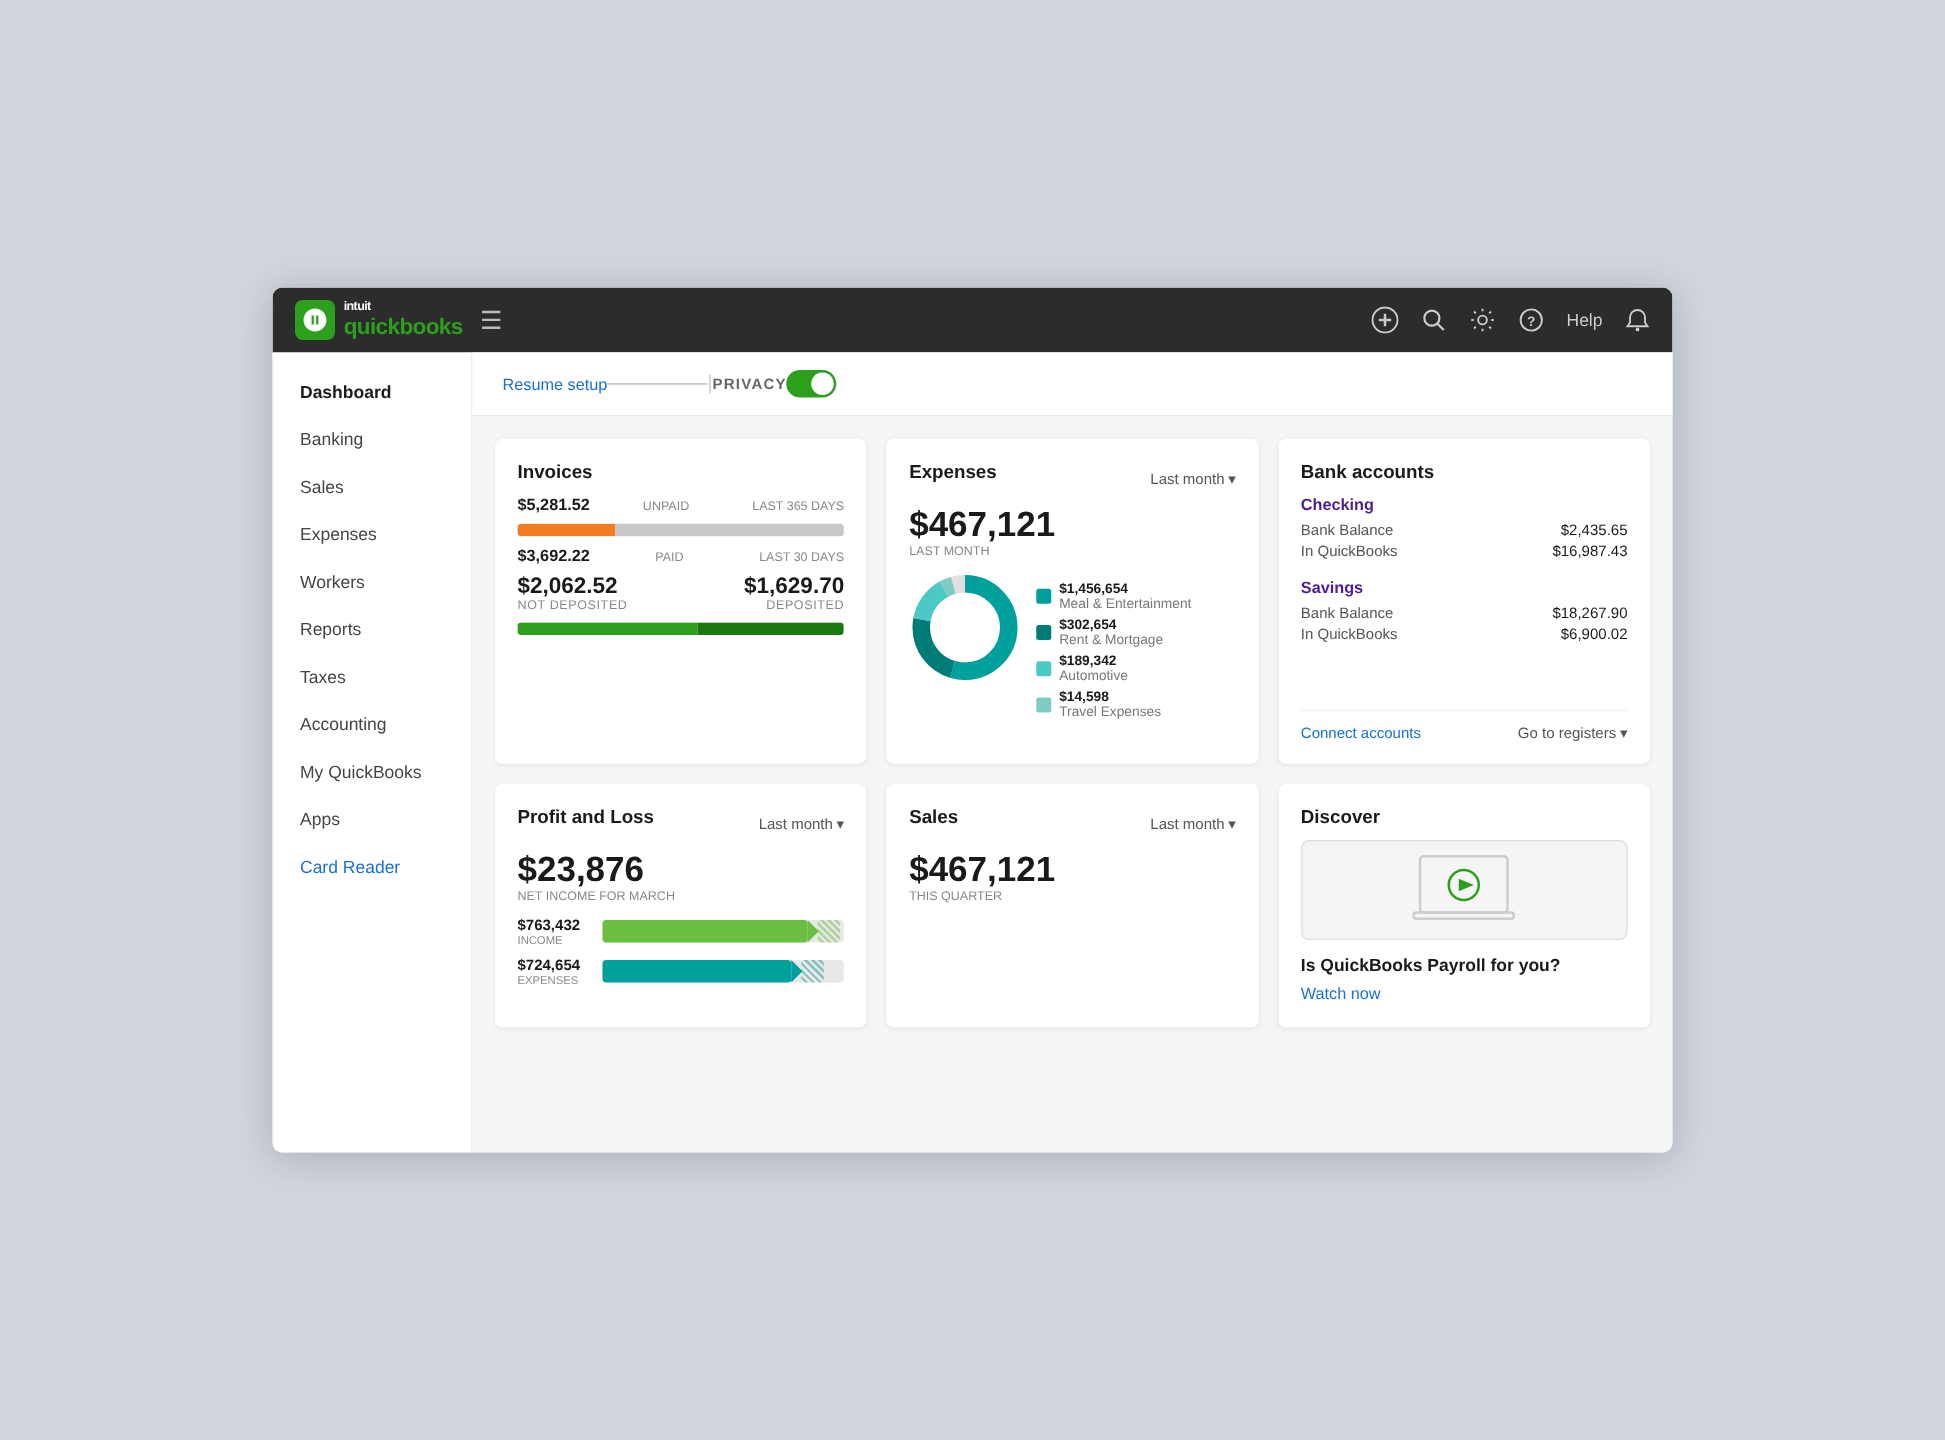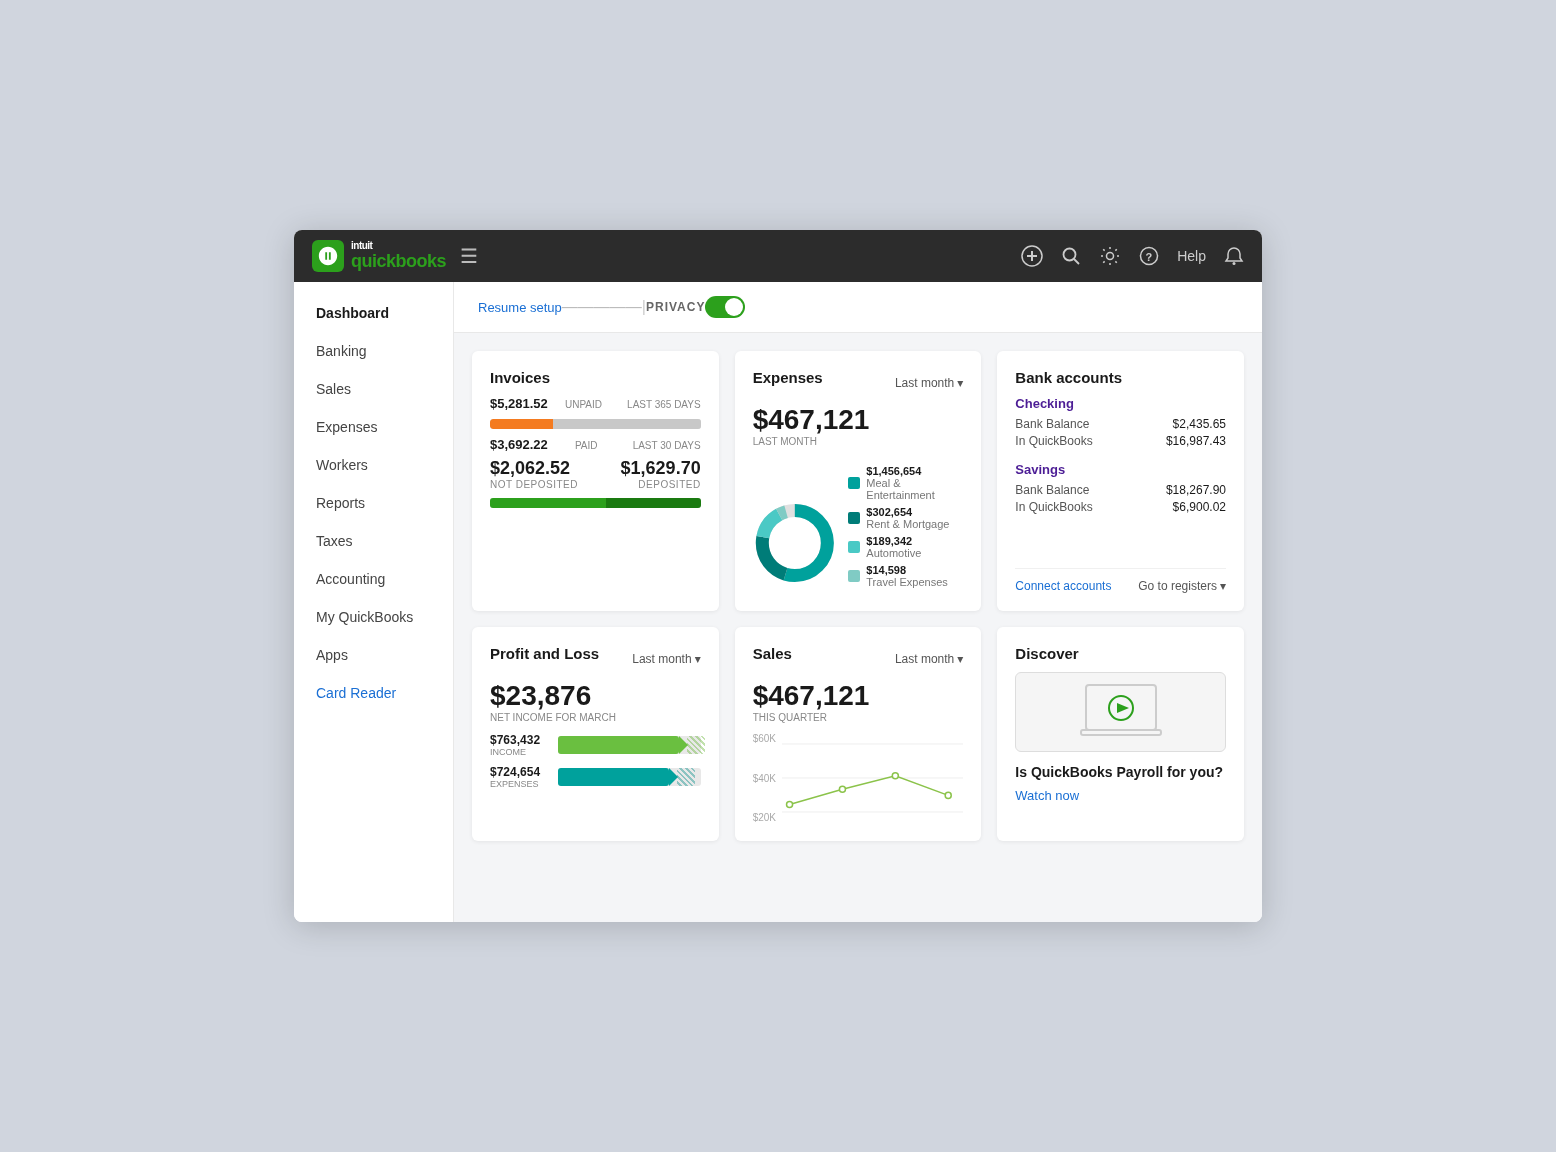--- a/index.html
+++ b/index.html
@@ -9,21 +9,21 @@
       display: flex;
       justify-content: center;
       align-items: center;
       min-height: 100vh;
       padding: 40px;
     }
     .window {
       background: #fff;
       border-radius: 8px;
       box-shadow: 0 4px 32px rgba(0,0,0,0.18);
-      width: 968px;
+      width: 1120px;
       overflow: hidden;
     }
     
     .topnav {
       background: #2c2c2c;
       height: 52px;
       display: flex;
       align-items: center;
       padding: 0 18px;
       justify-content: space-between;
@@ -145,21 +145,21 @@
     .progress-bar-green { height: 10px; background: #2ca01c; }
     .progress-bar-dkgreen { height: 10px; background: #1a7a10; }
     
     .expense-amount { font-size: 28px; font-weight: 700; color: #1a1a1a; }
     .expense-sublabel { font-size: 10px; color: #888; text-transform: uppercase; margin-bottom: 10px; }
     .donut-legend { display: flex; flex-direction: column; gap: 5px; margin-top: 8px; }
     .legend-item { display: flex; align-items: center; gap: 6px; font-size: 11px; }
     .legend-dot { width: 12px; height: 12px; border-radius: 2px; flex-shrink: 0; }
     .legend-amount { font-weight: 700; color: #1a1a1a; }
     .legend-label { color: #777; }
-    .expense-chart-area { display: flex; align-items: flex-end; gap: 12px; }
+    .expense-chart-area { display: flex; align-items: flex-start; gap: 12px; }
     
     .bank-section { margin-bottom: 14px; }
     .bank-section-title { font-size: 13px; font-weight: 700; color: #4c1d95; margin-bottom: 6px; }
     .bank-row { display: flex; justify-content: space-between; font-size: 12px; color: #555; margin-bottom: 3px; }
     .bank-row span:last-child { color: #1a1a1a; font-weight: 500; }
     .bank-footer { display: flex; justify-content: space-between; align-items: center; margin-top: 10px; padding-top: 10px; border-top: 1px solid #f0f0f0; }
     .bank-link { color: #1a6fd4; font-size: 12px; cursor: pointer; }
     
     .profit-amount { font-size: 28px; font-weight: 700; color: #1a1a1a; }
     .profit-sublabel { font-size: 10px; color: #888; text-transform: uppercase; margin-bottom: 10px; }
@@ -448,40 +448,20 @@
           <div class="card-header">
             <span class="card-title">Sales</span>
             <span class="card-filter">
               <span>Last month</span>
               <span>▾</span>
             </span>
           </div>
           <div class="sales-amount">$467,121</div>
           <div class="sales-sublabel" style="font-size:10px;color:#888;text-transform:uppercase;margin-bottom:10px;">THIS QUARTER</div>
 
-          <div style="display:flex;gap:6px;align-items:flex-start;">
-            <div style="display:flex;flex-direction:column;justify-content:space-between;height:90px;font-size:10px;color:#aaa;">
-              <span>$60K</span>
-              <span>$40K</span>
-              <span>$20K</span>
-            </div>
-            <svg width="100%" height="90" viewBox="0 0 240 90">
-
-              <line x1="0" y1="0" x2="240" y2="0" stroke="#e8e8e8" stroke-width="1"></line>
-              <line x1="0" y1="45" x2="240" y2="45" stroke="#e8e8e8" stroke-width="1"></line>
-              <line x1="0" y1="90" x2="240" y2="90" stroke="#e8e8e8" stroke-width="1"></line>
-
-              <polyline points="10,80 80,60 150,42 220,68" fill="none" stroke="#8bc34a" stroke-width="2"></polyline>
-
-              <circle cx="10" cy="80" r="4" fill="white" stroke="#8bc34a" stroke-width="2"></circle>
-              <circle cx="80" cy="60" r="4" fill="white" stroke="#8bc34a" stroke-width="2"></circle>
-              <circle cx="150" cy="42" r="4" fill="white" stroke="#8bc34a" stroke-width="2"></circle>
-              <circle cx="220" cy="68" r="4" fill="white" stroke="#8bc34a" stroke-width="2"></circle>
-            </svg>
-          </div>
         </div>
 
         <div class="card">
           <div class="card-title">Discover</div>
           
           <div class="discover-video">
             <svg width="90" height="65" viewBox="0 0 90 65">
               <rect x="10" y="5" width="70" height="45" rx="3" fill="none" stroke="#ccc" stroke-width="2"></rect>
               <rect x="5" y="50" width="80" height="5" rx="2" fill="none" stroke="#ccc" stroke-width="2"></rect>
               <circle cx="45" cy="28" r="12" fill="none" stroke="#2ca01c" stroke-width="2"></circle>

